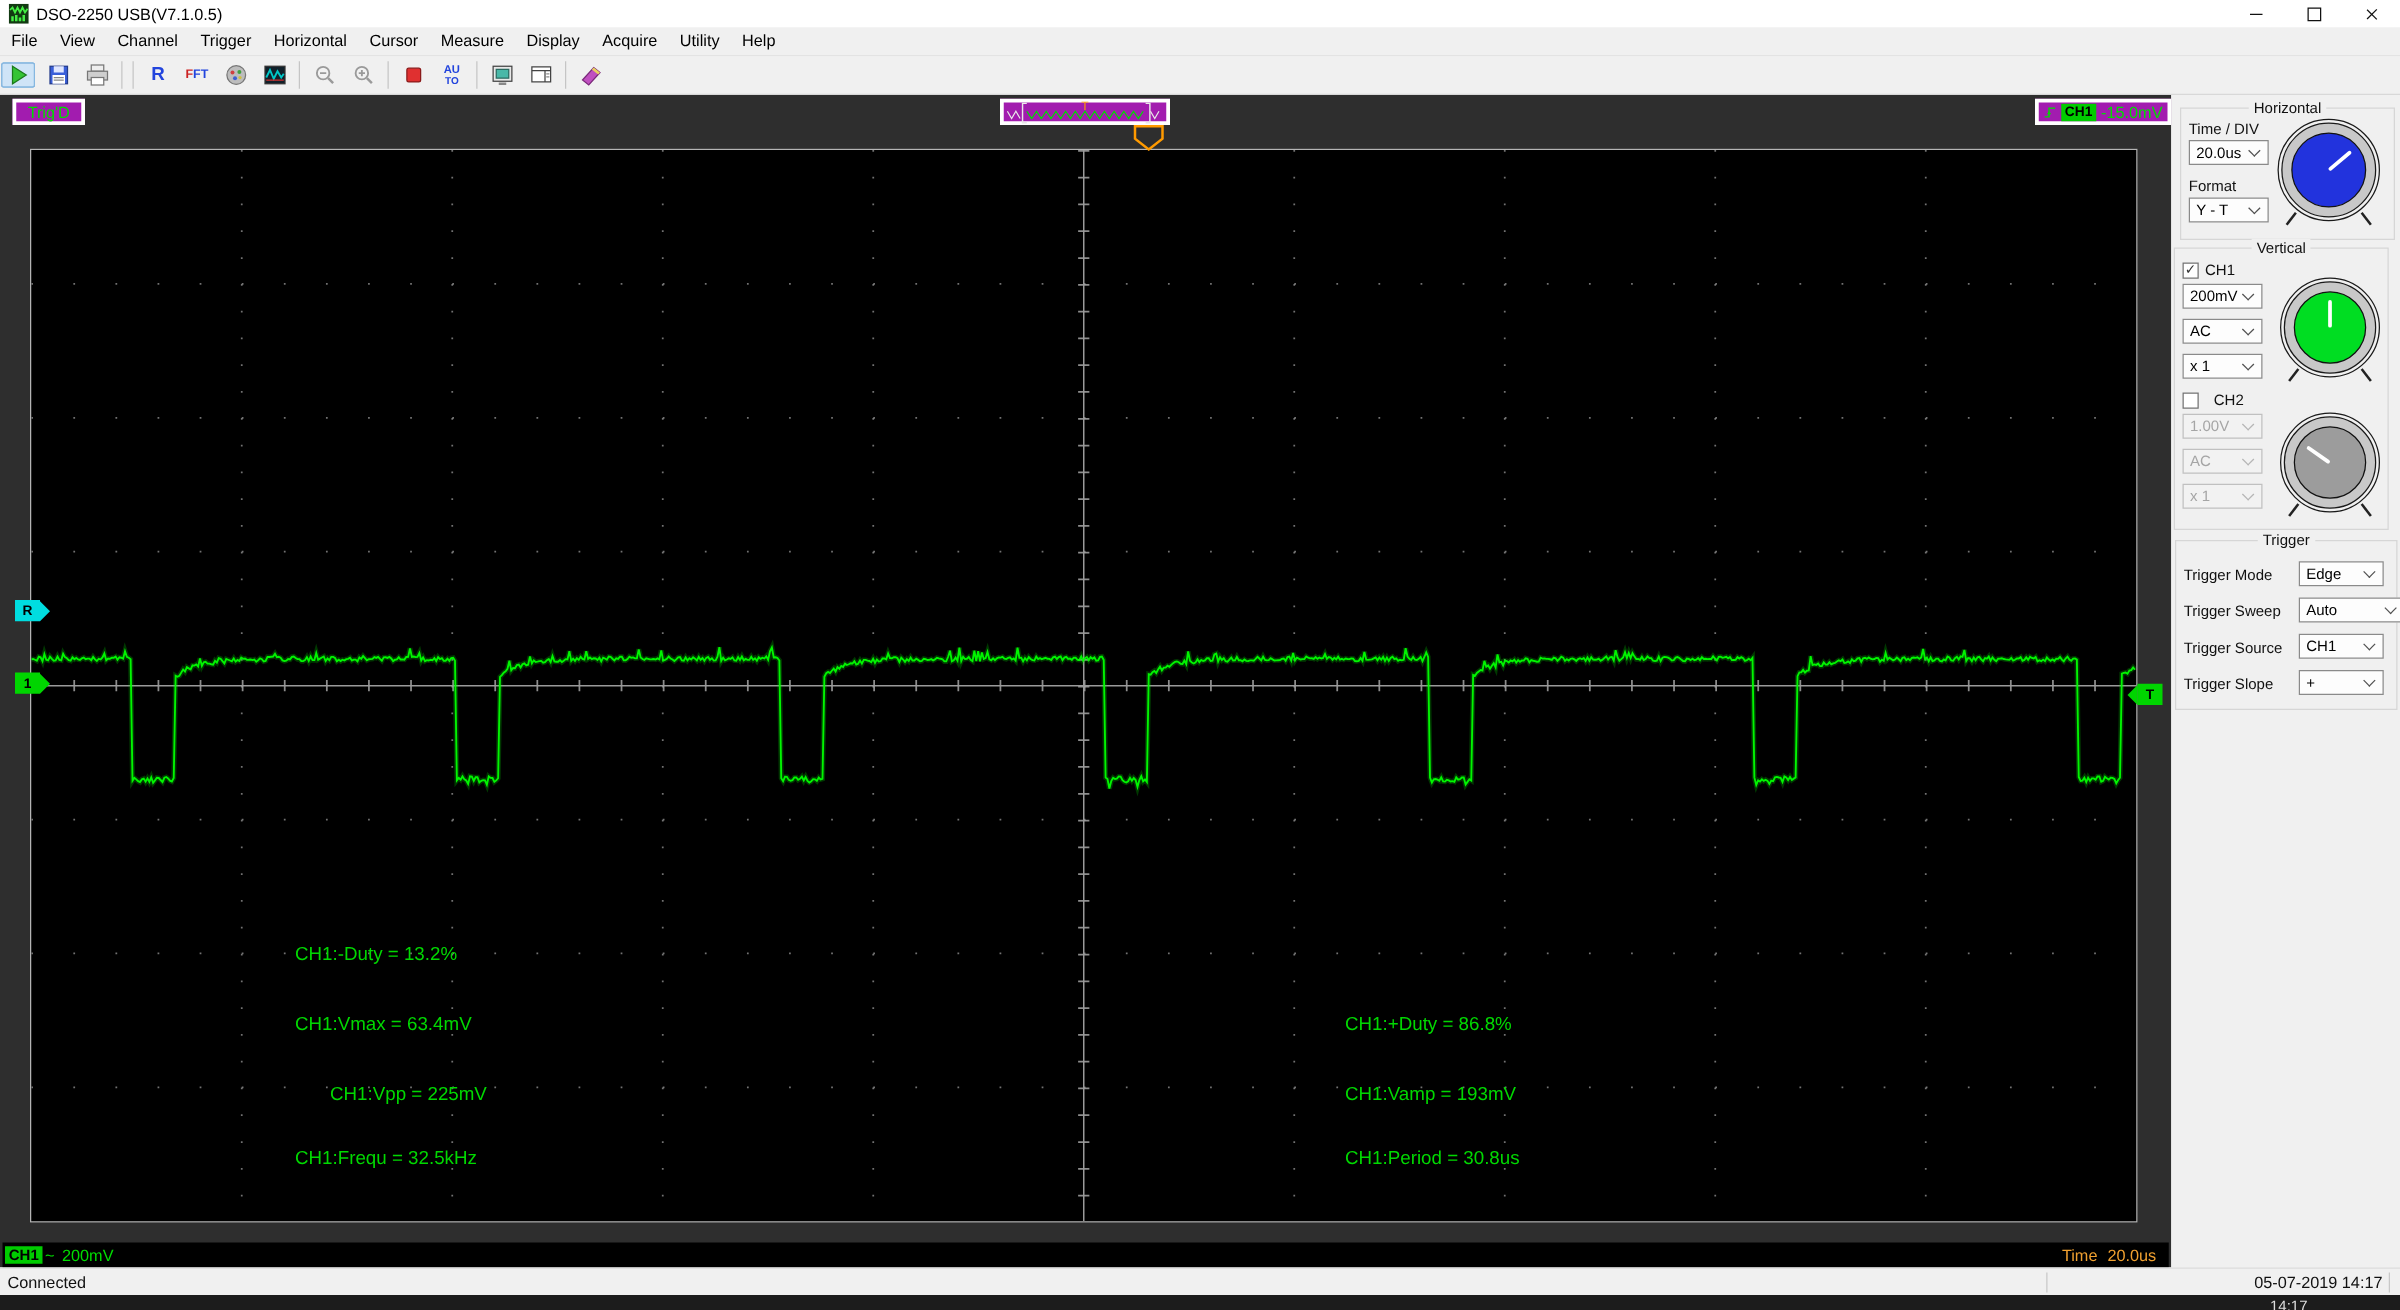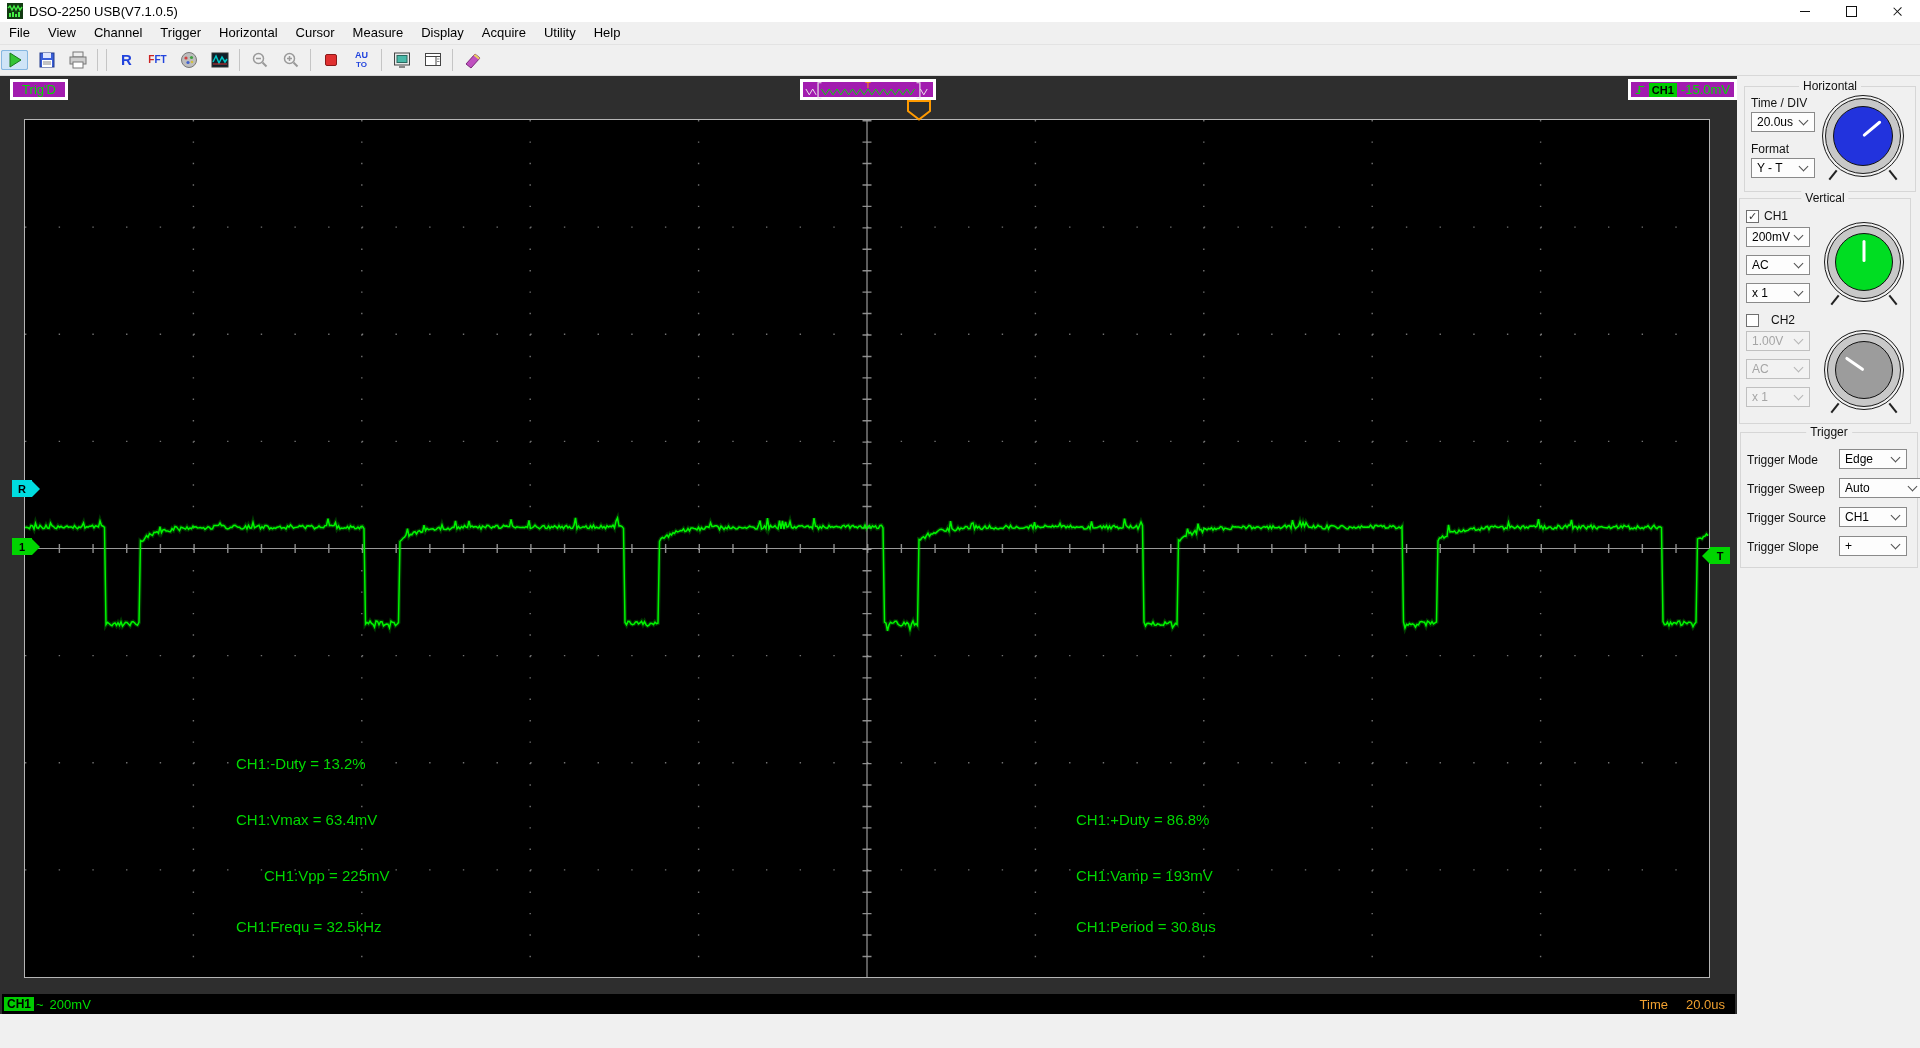--- a/index.html
+++ b/index.html
@@ -40,21 +40,21 @@
   
   .flag{position:absolute;height:17px;display:flex;align-items:center;font-weight:bold;font-size:11px;color:#000;z-index:5;}
   .flag .body{height:17px;display:flex;align-items:center;justify-content:center;width:20px;}
   .flag .tri-r{width:0;height:0;border-top:8.5px solid transparent;border-bottom:8.5px solid transparent;}
   .flag .tri-l{width:0;height:0;border-top:8.5px solid transparent;border-bottom:8.5px solid transparent;}
   #marker-top{position:absolute;z-index:5;}
   
   #scope-bottom{position:absolute;left:2px;top:918px;width:1733px;height:20px;background:#000;display:flex;align-items:center;}
   #scope-bottom .cpl{color:#00dd00;font-size:13px;margin-left:2px;}
   #scope-bottom .volts{color:#00dd00;font-size:13px;margin-left:6px;}
-  #time-block{margin-left:auto;margin-right:10px;color:#f0a030;font-size:13px;display:flex;gap:18px;}
+  #time-block{margin-left:auto;margin-right:10px;color:#f0a030;font-size:13px;display:flex;gap:8px;}
   
   #rpanel{position:absolute;left:1737px;top:76px;width:183px;height:938px;background:#f0f0f0;}
   .group{position:absolute;border:1px solid #d6d6d6;}
   .group-title{position:absolute;top:-8px;left:50%;transform:translateX(-50%);background:#f0f0f0;padding:0 4px;font-size:12px;color:#111;white-space:nowrap;}
   .plabel{position:absolute;font-size:12px;color:#111;white-space:nowrap;}
   .sel{position:absolute;height:20px;background:#fdfdfd;border:1px solid #8a8a8a;box-sizing:border-box;display:flex;align-items:center;font-size:12px;color:#000;}
   .sel span.txt{margin-left:5px;flex:1;}
   .sel .chev{width:6px;height:6px;border-right:1.5px solid #505050;border-bottom:1.5px solid #505050;transform:rotate(45deg);margin:-3px 7px 0 0;}
   .sel.disabled{background:#f2f2f2;border-color:#c0c0c0;color:#a5a5a5;}
   .sel.disabled .chev{border-color:#b5b5b5;}
@@ -430,15 +430,24 @@
           <span class="chev"></span>
       </div>
       <span class="plabel" style="left:6px;top:107px;">Trigger Slope</span>
       <div class="sel" style="left:98px;top:103px;width:68px;">
         <span class="txt">+</span>
           <span class="chev"></span>
       </div>
     </div>
   </div>
 
-
+  <div id="statusbar">
+    <span class="conn">Connected</span>
+    <span class="vsep" style="right:282px;"></span>
+    <span class="vsep" style="right:8px;"></span>
+    <span class="dt">05-07-2019 14:17</span>
+  </div>
+
+  <div id="taskbar">
+    <span class="clock">14:17</span>
+  </div>
 
 </div>
 
 </body></html>

